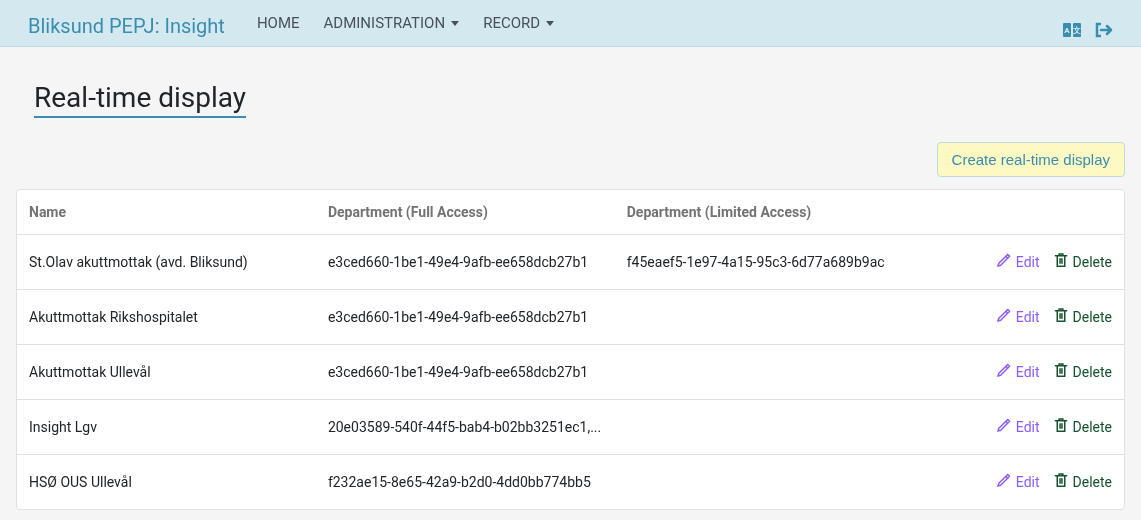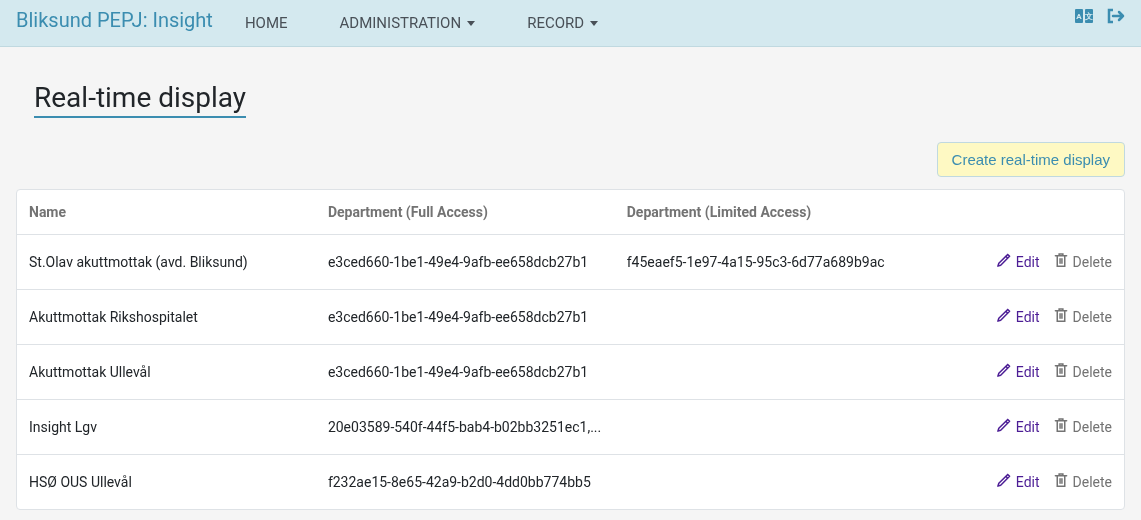--- a/index.html
+++ b/index.html
@@ -4,36 +4,35 @@
   <style>
     * { box-sizing: border-box; margin: 0; padding: 0; }
     body {
       font-family: -apple-system, BlinkMacSystemFont, "Segoe UI", Roboto, "Helvetica Neue", Arial, sans-serif;
       background: #f5f5f5;
       color: #212529;
       font-size: 14px;
     }
     .navbar {
       background: #d4e9ef;
-      padding: 8px 16px;
-      display: flex;
-      align-items: flex-start;
+      padding: 8px 28px;
+      display: flex;
+      align-items: flex-end;
       border-bottom: 1px solid #c0d9e0;
     }
     .brand {
       color: #3b8db0;
       font-size: 20px;
       font-weight: 400;
       margin-right: 20px;
     }
     .nav-items {
       display: flex;
       align-items: center;
       flex: 1;
-      gap: 28px;
     }
     .nav-link {
       color: #495057;
       padding: 6px 12px;
       font-size: 15px;
       display: flex;
       align-items: center;
       gap: 4px;
       cursor: pointer;
     }
@@ -117,22 +116,22 @@
       white-space: nowrap;
     }
     .action-link {
       display: inline-flex;
       align-items: center;
       gap: 5px;
       cursor: pointer;
       margin-left: 14px;
       font-size: 14px;
     }
-    .action-edit { color: #4c1d95; }
-    .action-delete { color: #737373; }
+    .action-edit { color: #8b5cf6; }
+    .action-delete { color: #14532d; }
     .col-name { width: 27%; }
     .col-full { width: 27%; }
     .col-limited { width: 27%; }
   </style>
 </head>
 <body>
 
 <div class="navbar">
   <div class="brand">Bliksund PEPJ: Insight</div>
   <div class="nav-items">

